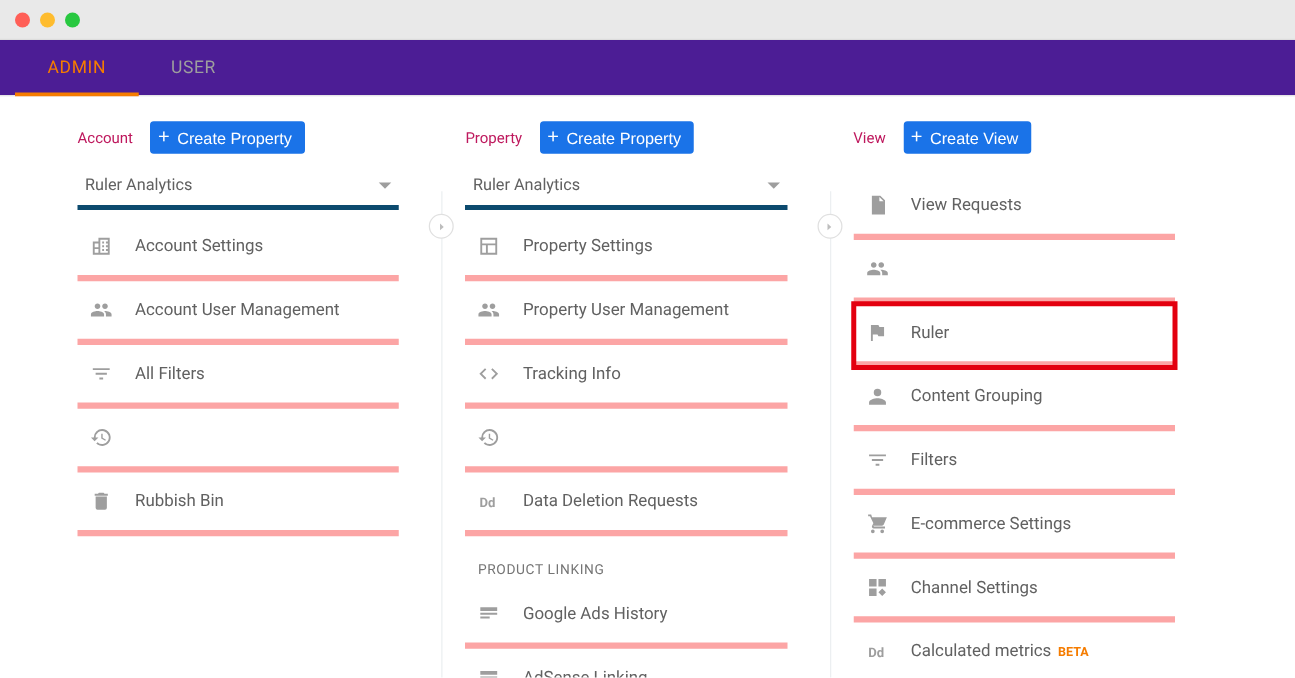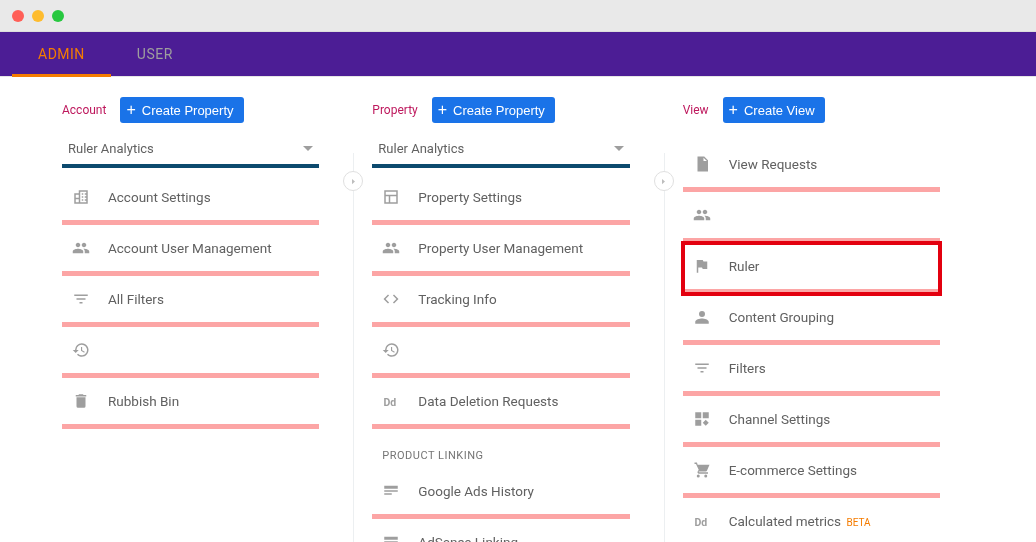--- a/index.html
+++ b/index.html
@@ -126,21 +126,21 @@
     flex:0 0 18px;
   }
   .menu-item.highlight {
     outline:4px solid #e3000f;
     outline-offset:-2px;
   }
   .beta-tag {
     font-size:10px;
     color:#f57c00;
     margin-left:2px;
-    font-weight:400;
+    font-weight:700;
   }
 
   .cols {
     display:flex;
     padding: 20px 62px 0 62px;
     background:#fff;
   }
   .cols .column { flex:1; }
   .cols .sep {
     width:1px;
@@ -336,29 +336,29 @@
         <span>Content Grouping</span>
       </li>
       <li class="menu-item">
         <svg class="icon" viewBox="0 0 24 24">
             <path d="M10 18h4v-2h-4v2zM3 6v2h18V6H3zm3 7h12v-2H6v2z"></path>
           </svg>
         <span>Filters</span>
       </li>
       <li class="menu-item">
         <svg class="icon" viewBox="0 0 24 24">
+            <path d="M7 18a2 2 0 1 0 2 2 2 2 0 0 0-2-2zm10 0a2 2 0 1 0 2 2 2 2 0 0 0-2-2zM7.16 14h9.69a2 2 0 0 0 1.85-1.24L22 5H6.21L5.27 2H2v2h2l3.6 7.59-1.35 2.44A2 2 0 0 0 8 17h12v-2H8.42a.25.25 0 0 1-.22-.37z"></path>
+          </svg>
+        <span>E-commerce Settings</span>
+      </li>
+      <li class="menu-item">
+        <svg class="icon" viewBox="0 0 24 24">
             <path d="M3 3h8v8H3V3zm10 0h8v8h-8V3zM3 13h8v8H3v-8zm14 0l4 4-4 4-4-4 4-4z"></path>
           </svg>
         <span>Channel Settings</span>
-      </li>
-      <li class="menu-item">
-        <svg class="icon" viewBox="0 0 24 24">
-            <path d="M7 18a2 2 0 1 0 2 2 2 2 0 0 0-2-2zm10 0a2 2 0 1 0 2 2 2 2 0 0 0-2-2zM7.16 14h9.69a2 2 0 0 0 1.85-1.24L22 5H6.21L5.27 2H2v2h2l3.6 7.59-1.35 2.44A2 2 0 0 0 8 17h12v-2H8.42a.25.25 0 0 1-.22-.37z"></path>
-          </svg>
-        <span>E-commerce Settings</span>
       </li>
       <li class="menu-item">
         <svg class="icon" viewBox="0 0 24 24">
             <text x="2" y="18" font-size="14" font-weight="700" fill="#9e9e9e">Dd</text>
           </svg>
         <span>
           <span>Calculated metrics</span>
           <span class="beta-tag">BETA</span>
         </span>
       </li>

